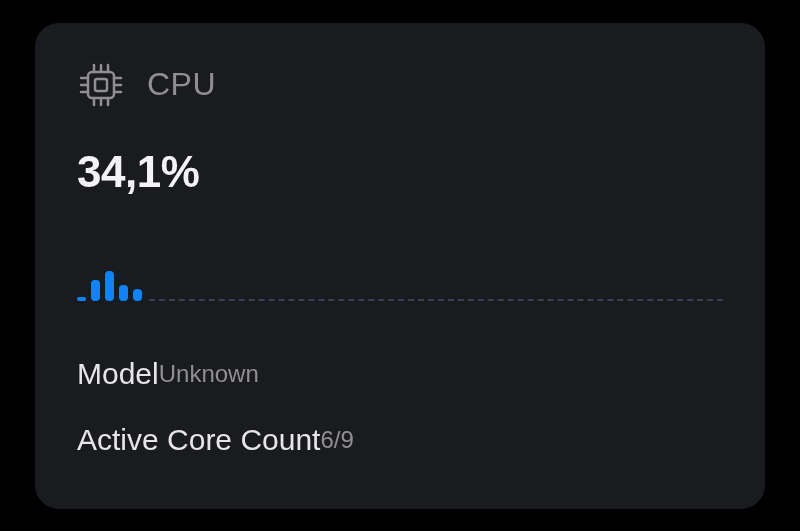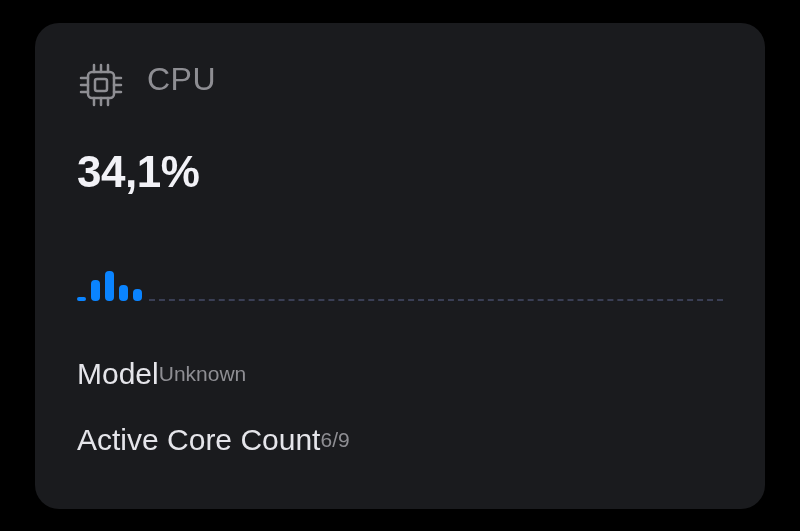--- a/index.html
+++ b/index.html
@@ -17,21 +17,21 @@
       background: #1a1b1e;
       border-radius: 24px;
       width: 730px;
       height: 486px;
       padding: 38px 42px 32px 42px;
       display: flex;
       flex-direction: column;
     }
     .header {
       display: flex;
-      align-items: flex-start;
+      align-items: center;
       gap: 22px;
       margin-bottom: 38px;
     }
     .cpu-icon {
       width: 48px;
       height: 48px;
       color: #8e8e93;
     }
     .title {
       color: #8e8e93;
@@ -75,21 +75,21 @@
       align-items: center;
       padding: 16px 0;
     }
     .info-label {
       color: #e5e5ea;
       font-size: 30px;
       font-weight: 400;
     }
     .info-value {
       color: #8e8e93;
-      font-size: 21px;
+      font-size: 24px;
       font-weight: 400;
     }
   </style>
 </head>
 <body>
 
 <div class="card">
   <div class="header">
     <span class="cpu-icon">
       <svg viewBox="0 0 48 48" fill="none" stroke="currentColor" stroke-width="2.5" stroke-linecap="round">

